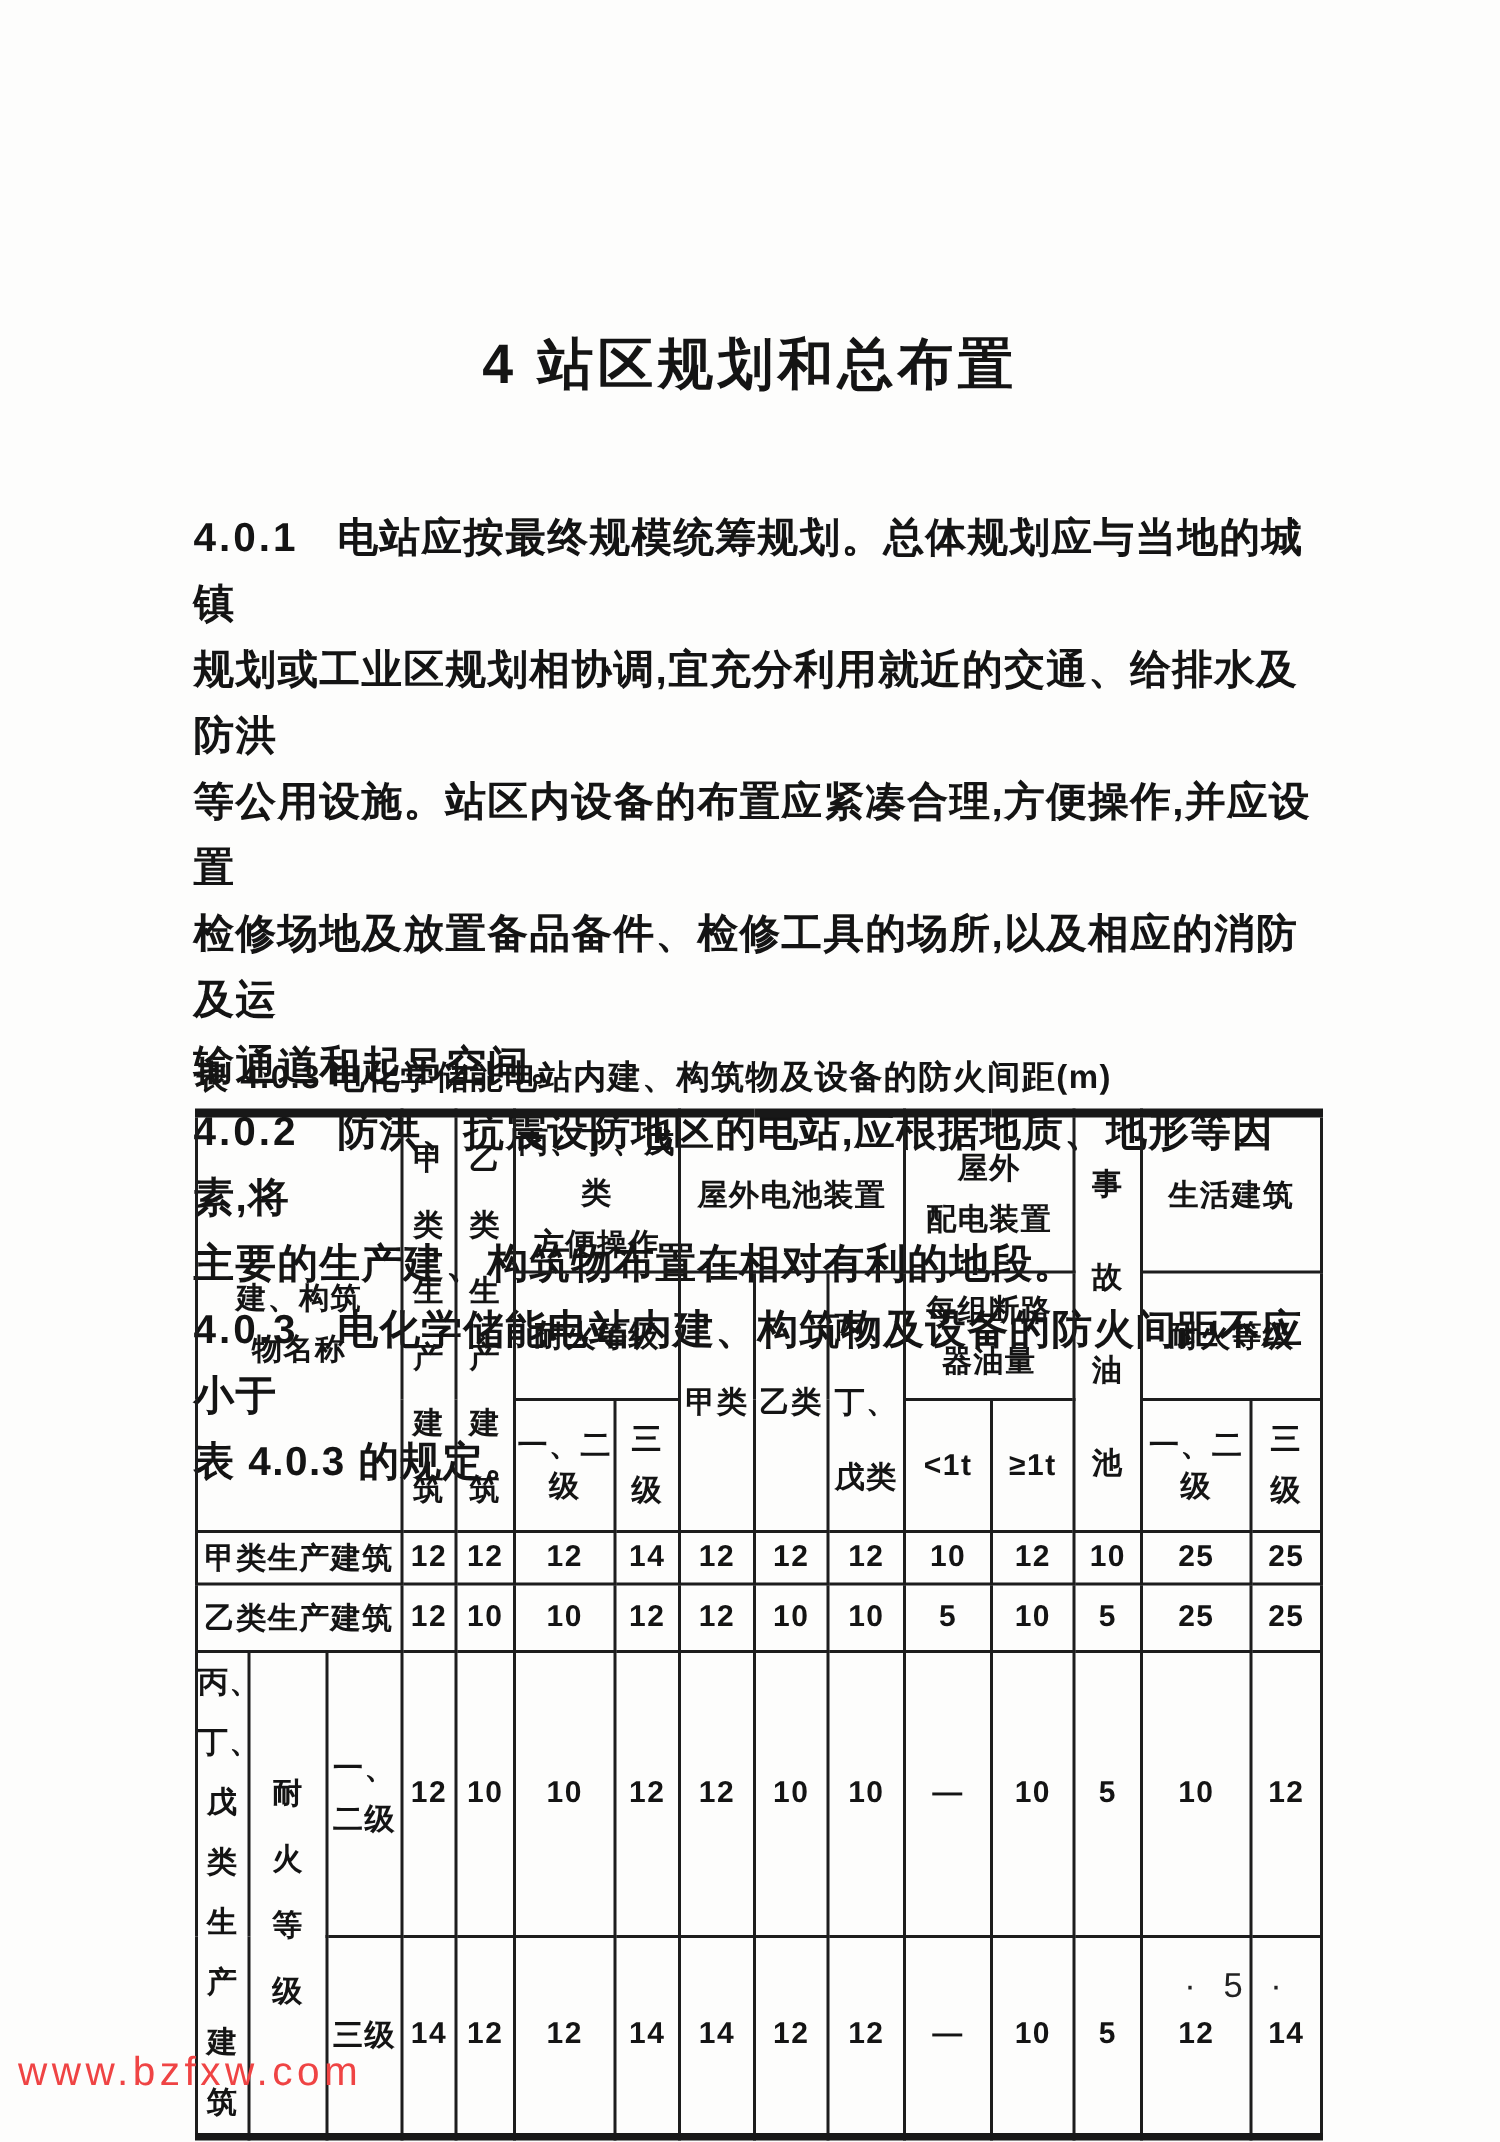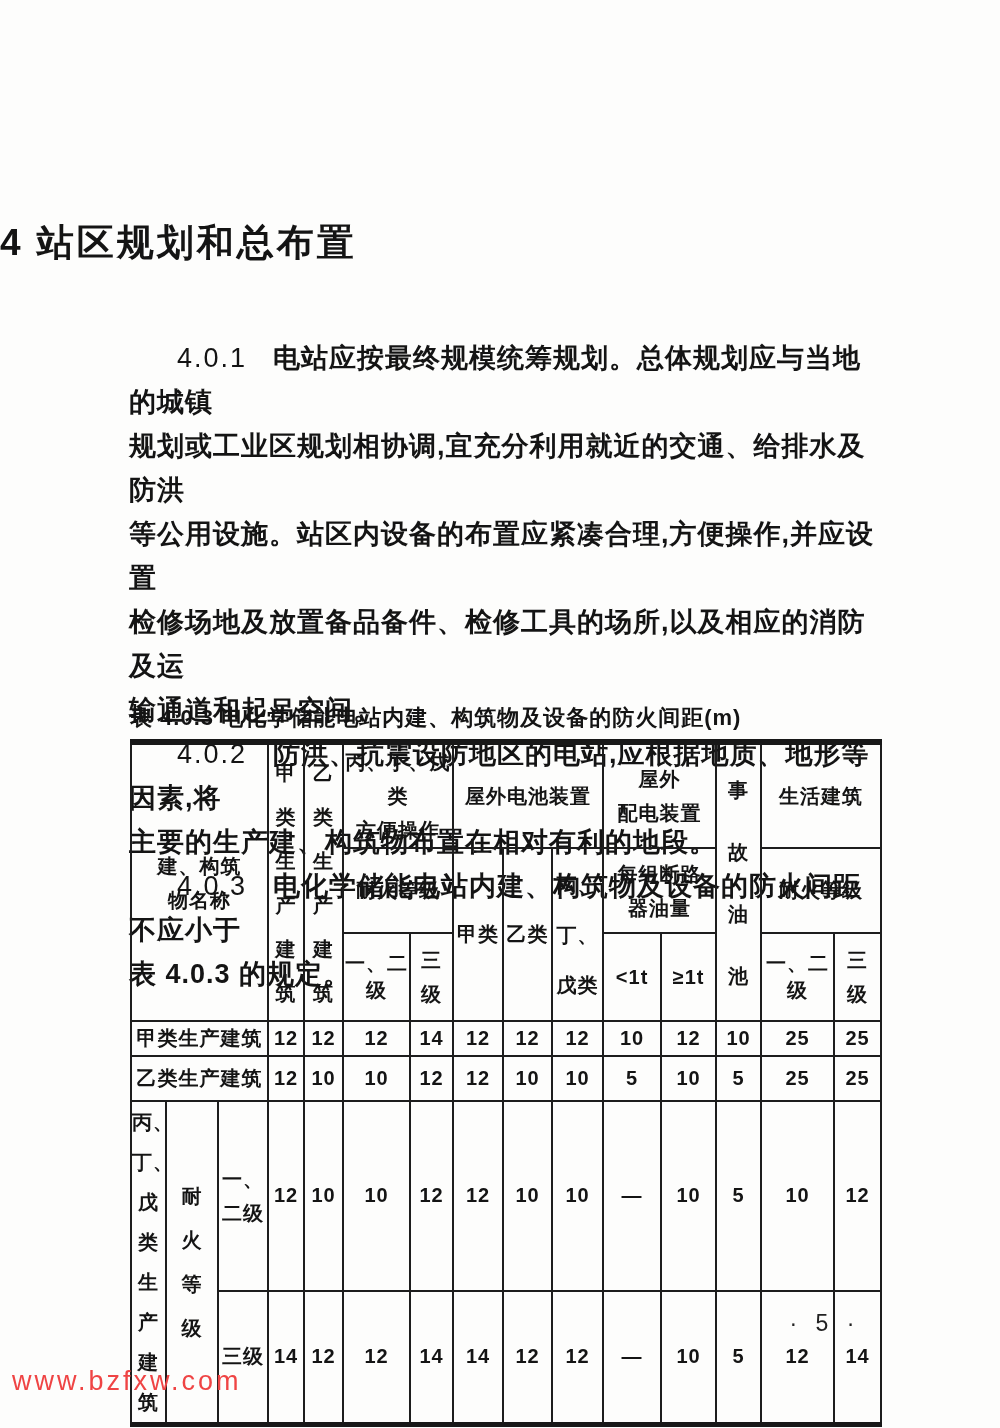--- a/index.html
+++ b/index.html
@@ -3,29 +3,29 @@
 <meta charset="utf-8">
 <style>
   html,body{margin:0;padding:0;background:#e9e9e9;}
   .page{
     position:relative; width:1000px; height:1428px; margin:0 auto;
     background:#fdfdfc; color:#141414; overflow:hidden;
     font-family:"Liberation Sans","DejaVu Sans",sans-serif;
   }
   .title{
     position:absolute; left:0; top:218px; width:1000px;
-    font-size:37px; font-weight:700; letter-spacing:3px;
+    text-align:center; font-size:37px; font-weight:700; letter-spacing:3px;
     margin:0;
   }
   .body-text{
     position:absolute; left:129px; top:336px; width:754px;
     font-size:27px; line-height:44px; font-weight:700; letter-spacing:1px;
   }
   .clause{margin:0; white-space:pre-line;}
-  .clause .num{font-weight:400; margin-right:26px; letter-spacing:2px; white-space:pre;margin-left:48px;}
+  .clause .num{font-weight:700; margin-right:26px; letter-spacing:2px; white-space:pre;}
   .caption{
     position:absolute; left:130px; top:703px; width:752px;
     text-align:left; font-size:22px; font-weight:700; letter-spacing:1px;
   }
   table.t{
     position:absolute; left:130px; top:739px; width:752px;
     border-collapse:collapse; table-layout:fixed;
     border-top:6px solid #181818; border-bottom:5px solid #181818;
   }
   table.t th, table.t td{

